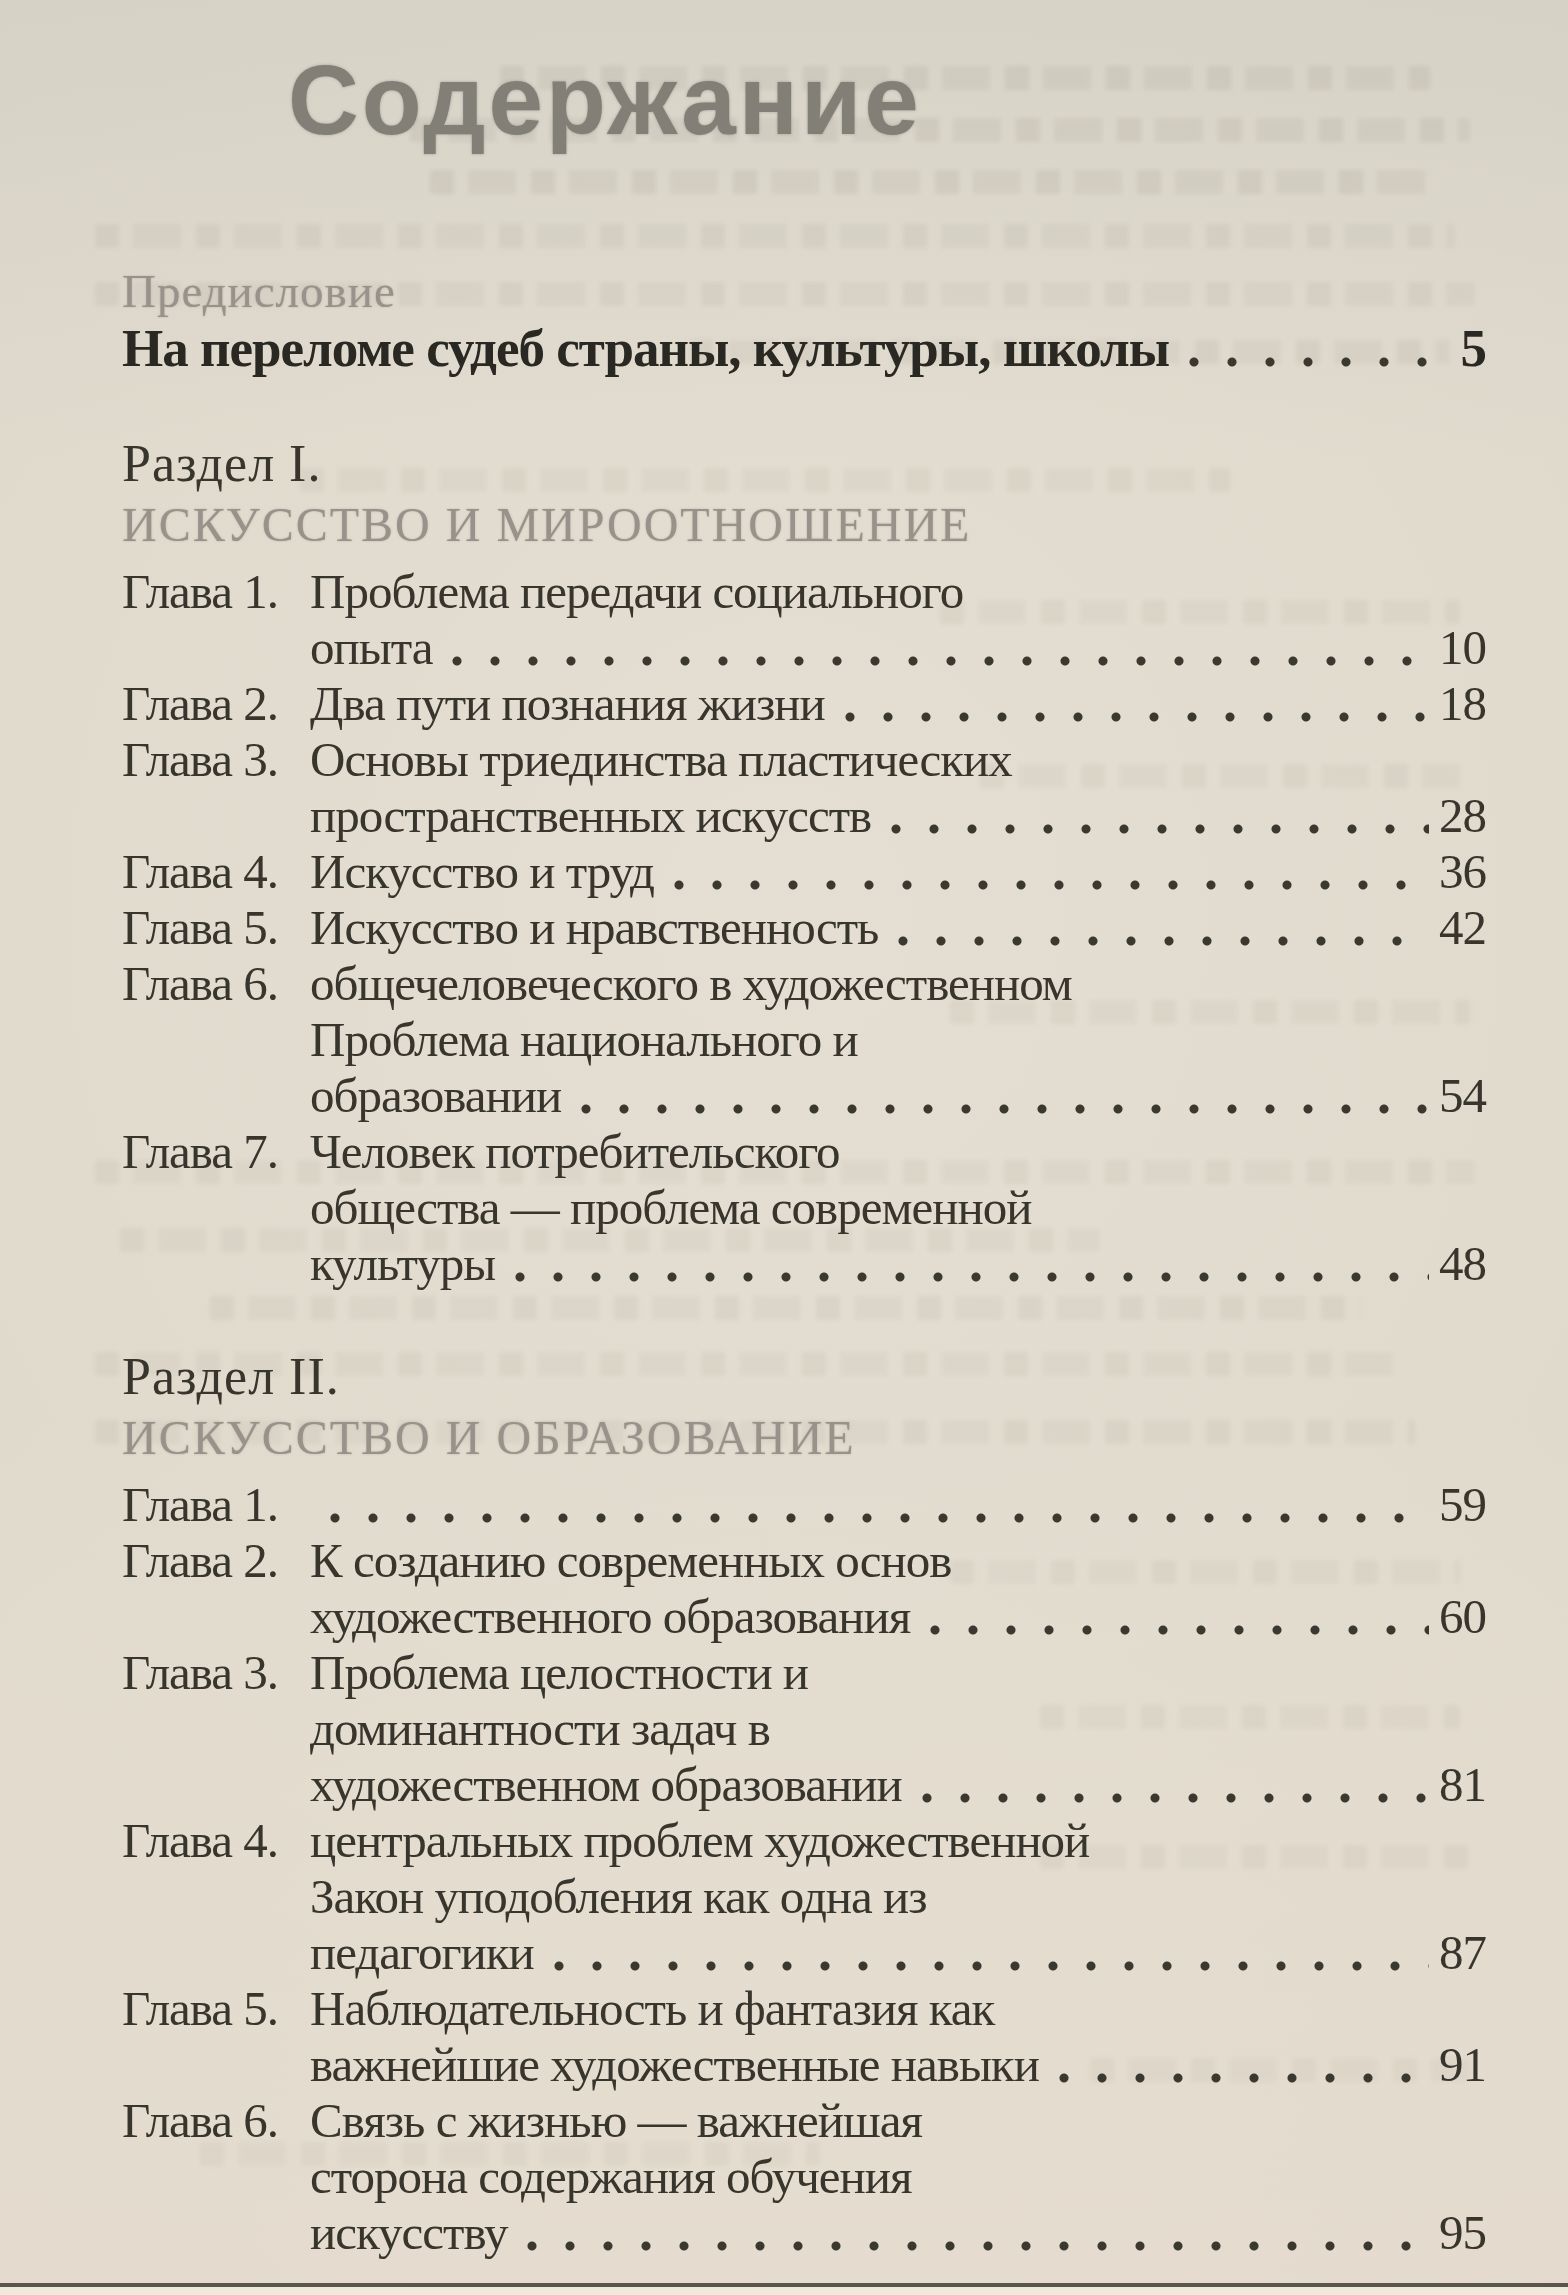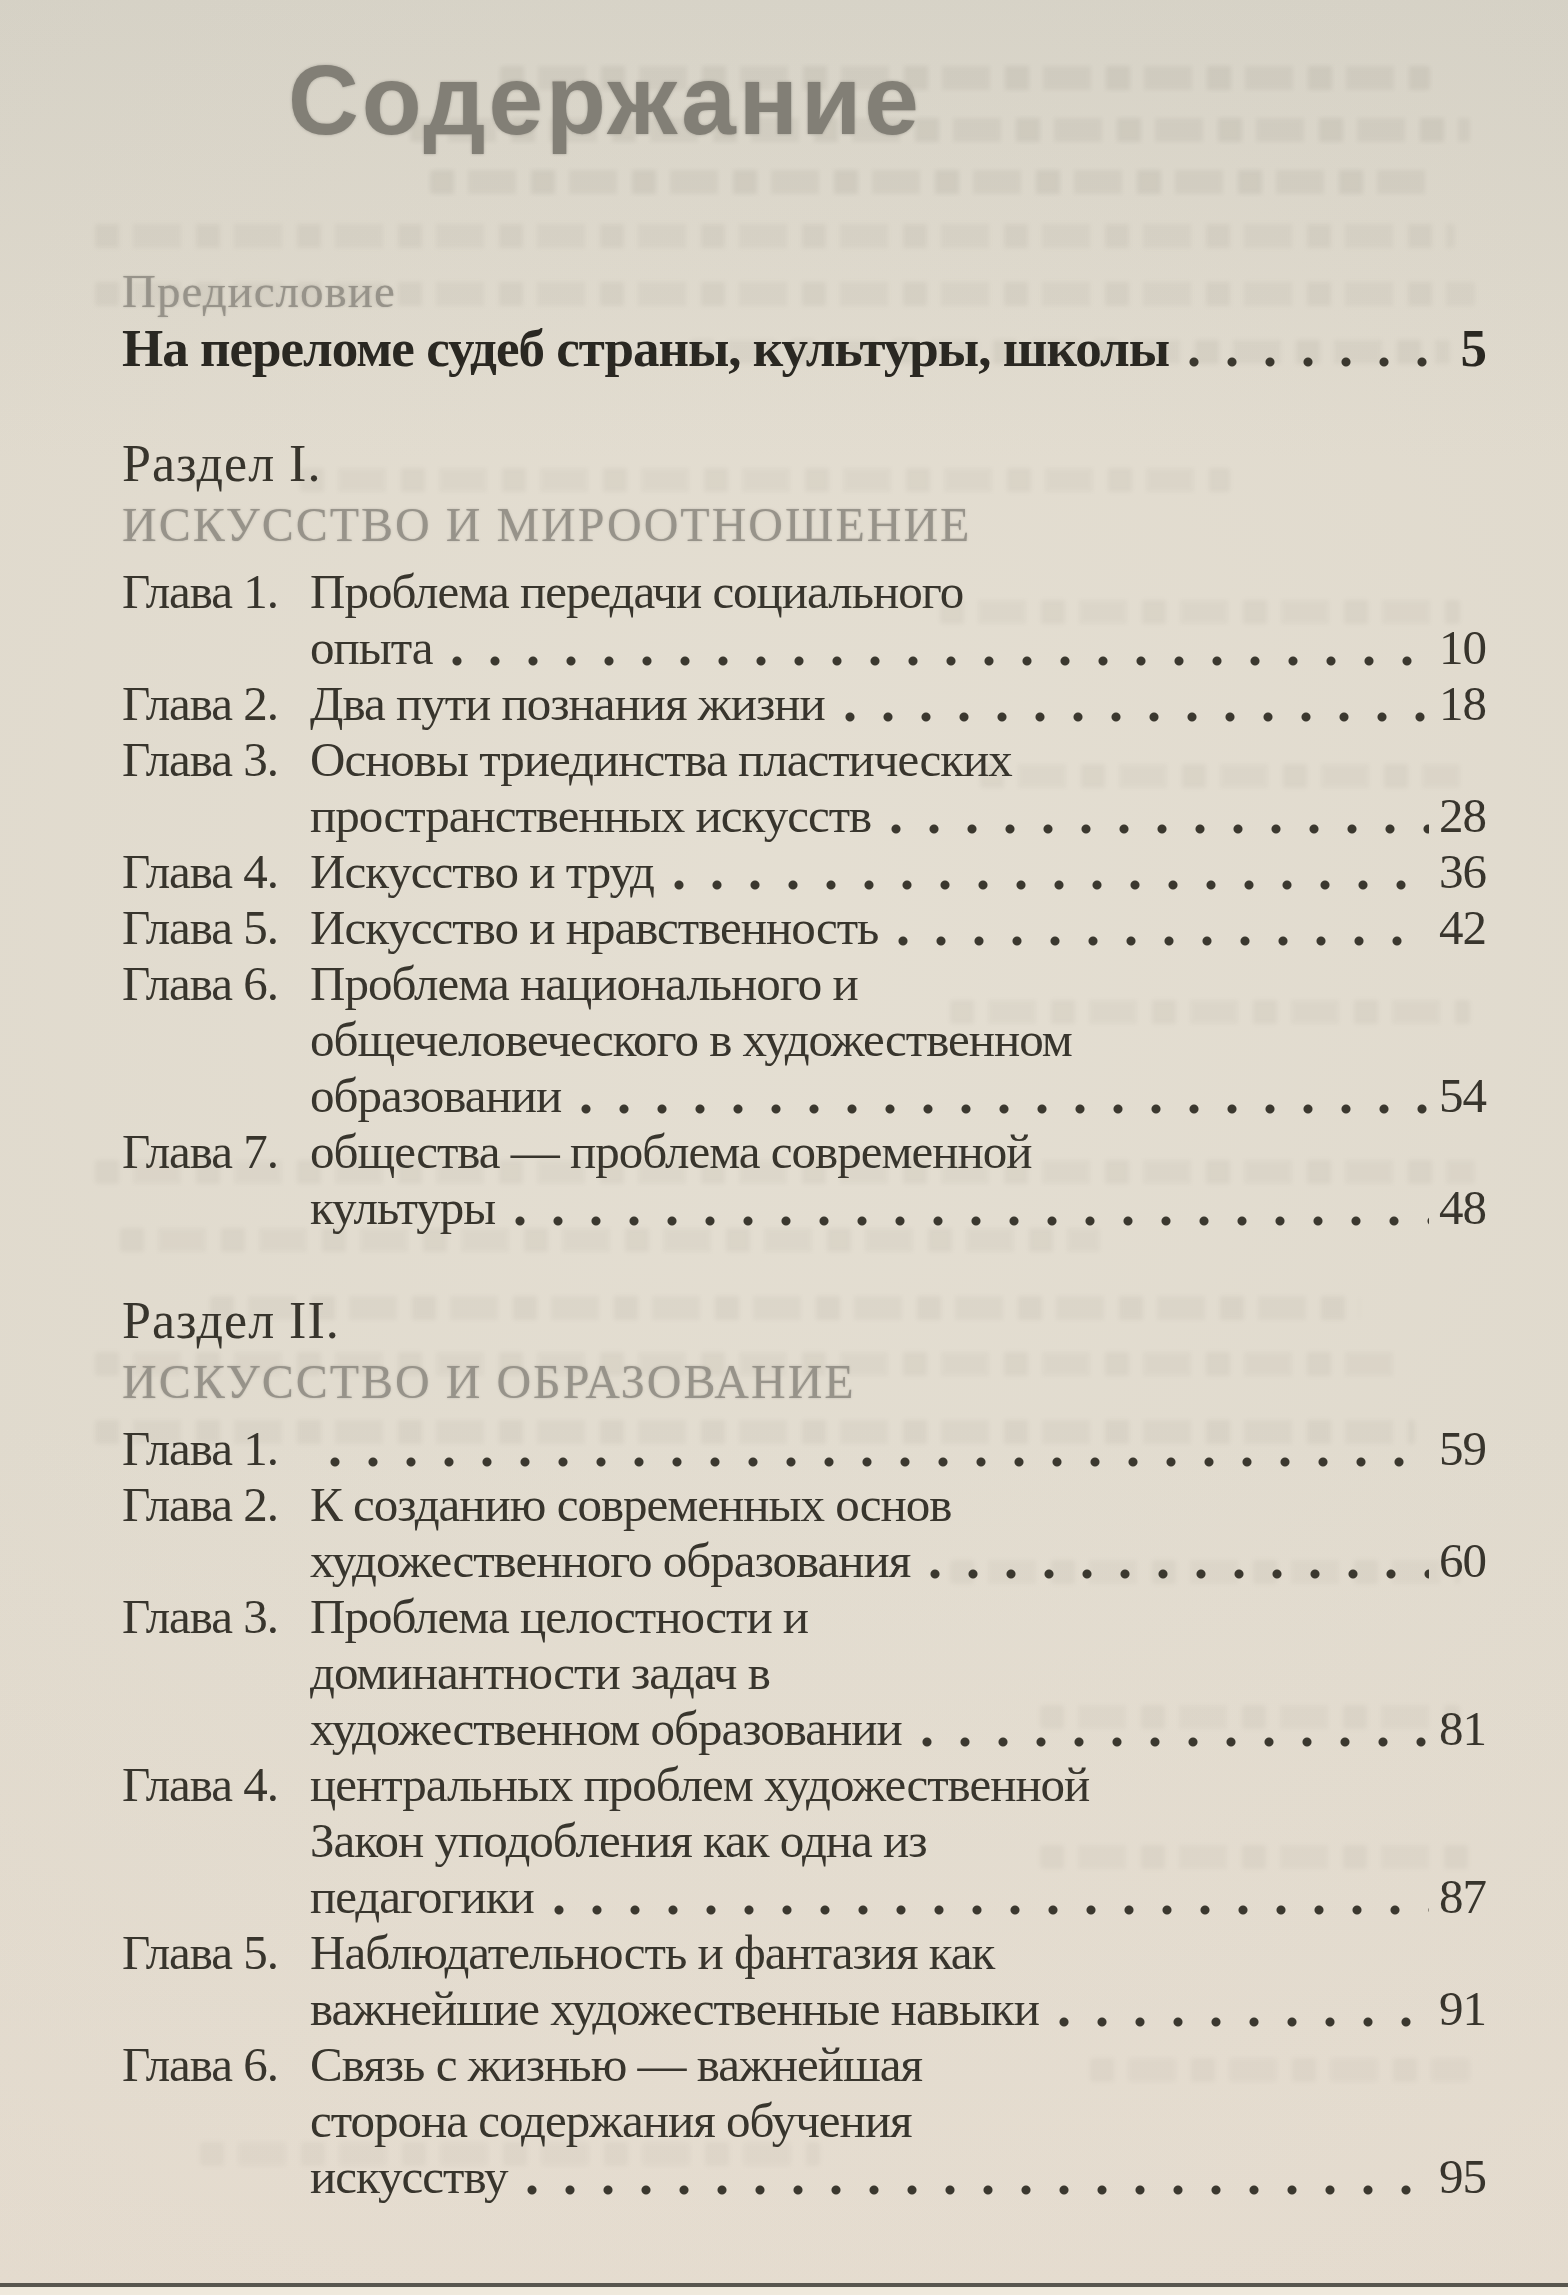--- a/index.html
+++ b/index.html
@@ -137,33 +137,36 @@
             <span class="chapter-label">Глава 5.</span>
             <div class="entry-row">
               <span class="entry-text">Искусство и нравственность</span>
               <span class="dot-leader"></span>
               <span class="page-number">42</span>
             </div>
           </div>
           <div class="chapter">
             <span class="chapter-label">Глава 6.</span>
             <div class="entry-row">
+              <span class="entry-text">общечеловеческого в художественном</span>
+            </div>
+            <div class="entry-row">
               <span class="entry-text">Проблема национального и</span>
             </div>
             <div class="entry-row">
-              <span class="entry-text">общечеловеческого в художественном</span>
-            </div>
-            <div class="entry-row">
               <span class="entry-text">образовании</span>
               <span class="dot-leader"></span>
               <span class="page-number">54</span>
             </div>
           </div>
           <div class="chapter">
             <span class="chapter-label">Глава 7.</span>
+            <div class="entry-row">
+              <span class="entry-text">Человек потребительского</span>
+            </div>
             <div class="entry-row">
               <span class="entry-text">общества — проблема современной</span>
             </div>
             <div class="entry-row">
               <span class="entry-text">культуры</span>
               <span class="dot-leader"></span>
               <span class="page-number">48</span>
             </div>
           </div>
         </div>

